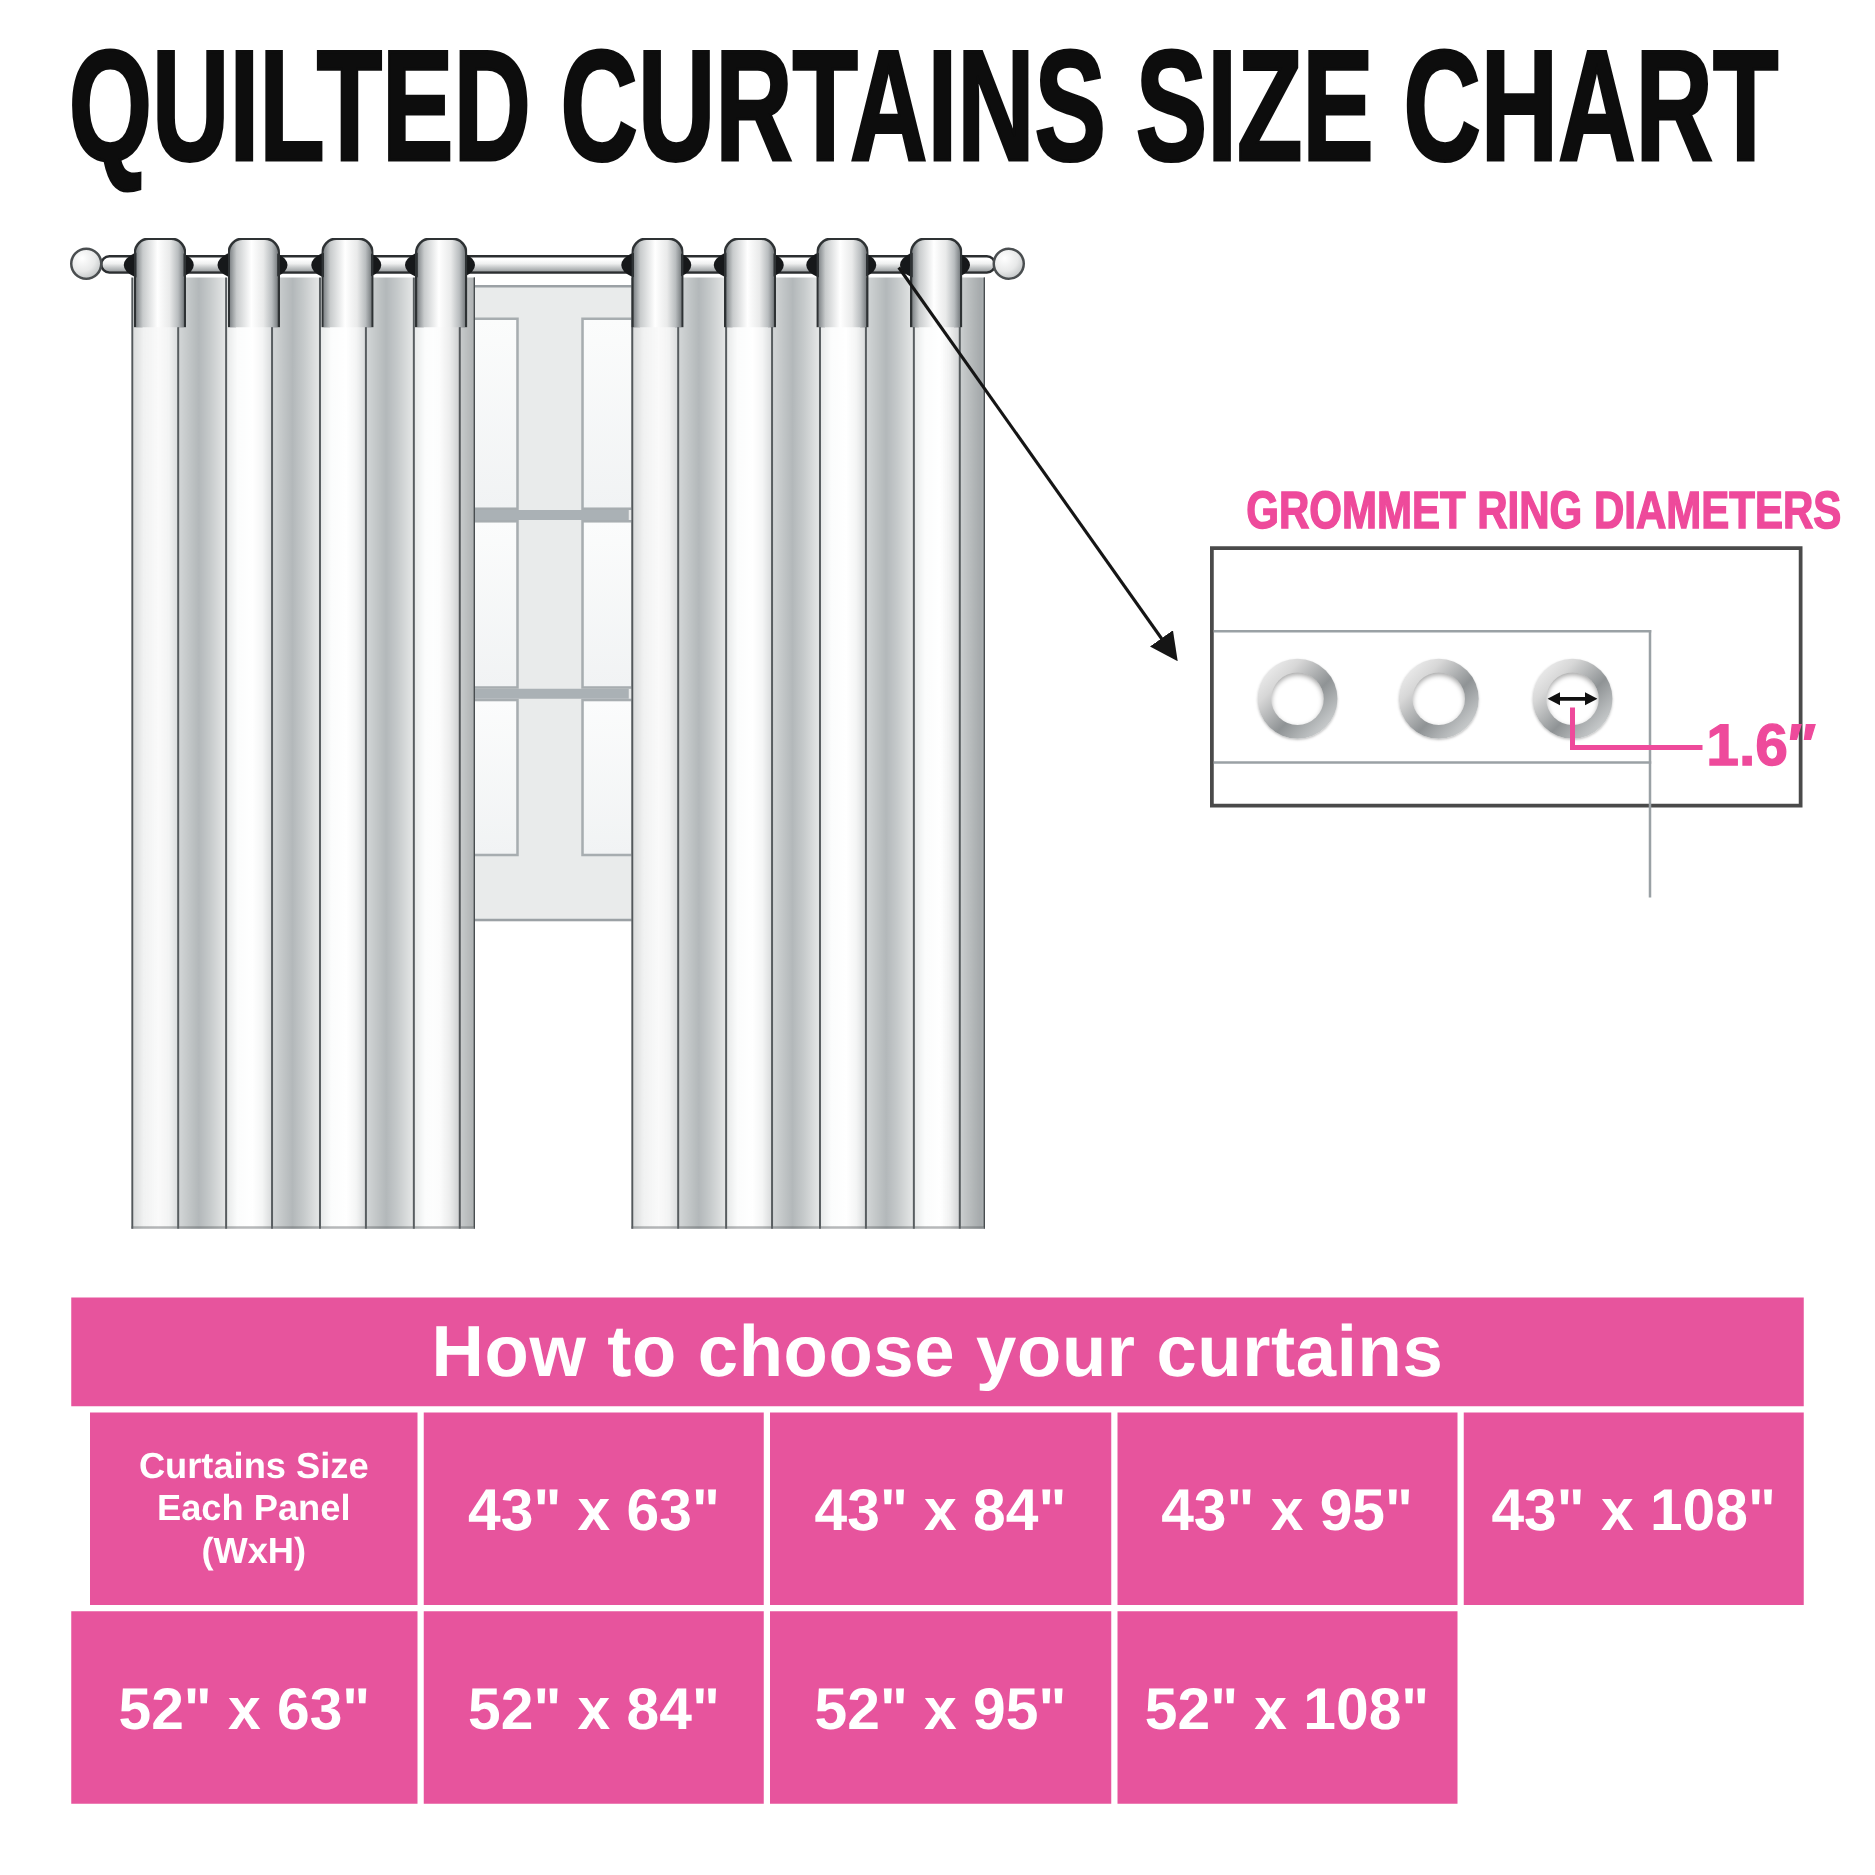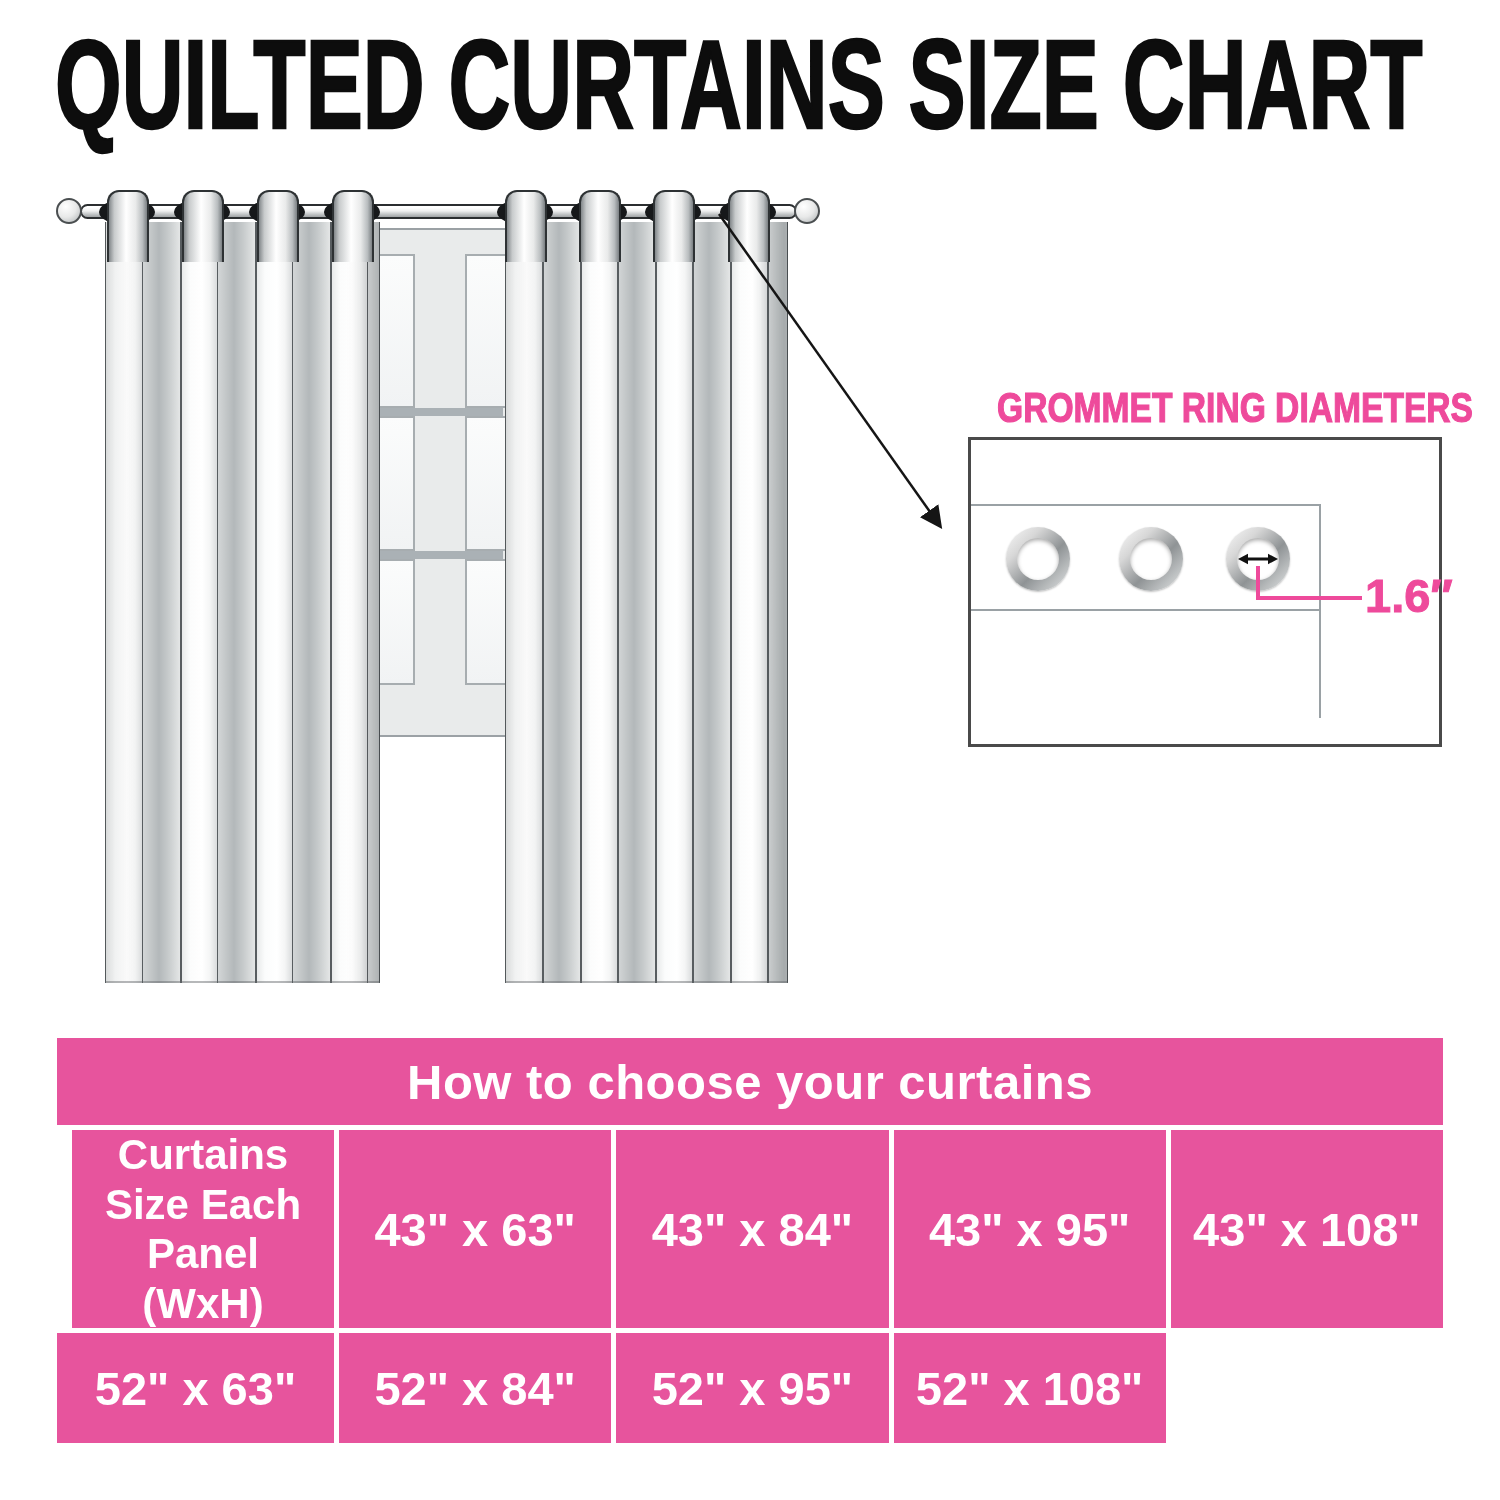--- a/index.html
+++ b/index.html
@@ -64,21 +64,21 @@
   }
   .pointer-svg{position:absolute;left:0;top:0;z-index:6;}
 
   
   .callout-heading{
     position:absolute;left:945px;top:384px;width:520px;text-align:center;
     font-size:42px;font-weight:700;color:#ee4a9b;-webkit-text-stroke:1.2px #ee4a9b;
     white-space:nowrap;transform:scaleX(0.8);transform-origin:center;
   }
   .grommet-box{
-    position:absolute;left:968px;top:437px;width:474px;height:310px;
+    position:absolute;left:968px;top:437px;width:474px;height:209px;
     border:3px solid #4a4a4a;box-sizing:border-box;background:#ffffff;z-index:2;
   }
   .band{
     position:absolute;left:0;top:64px;width:350px;height:107px;
     border:2px solid #9aa1a5;border-right:none;border-left:none;box-sizing:border-box;
   }
   .v-ext{position:absolute;left:348px;top:64px;width:2px;height:214px;background:#9aa1a5;}
   .grommet{
     position:absolute;top:87px;width:64px;height:64px;border-radius:50%;
     background:linear-gradient(135deg,#fafafa 0%,#d7d7d7 28%,#8f9395 58%,#c4c7c8 84%,#eeeeee 100%);
@@ -99,22 +99,22 @@
   
   .size-table{
     position:absolute;left:57px;top:1038px;width:1386px;height:405px;
     display:grid;grid-template-columns:277px 1fr 1fr 1fr 1fr;
     grid-template-rows:87px 1fr 1fr;gap:5px;background:#ffffff;
   }
   .cell{
     background:#e7549d;color:#ffffff;display:flex;align-items:center;justify-content:center;
     text-align:center;
   }
-  .cell.header{grid-column:1 / -1;font-size:49px;font-weight:600;letter-spacing:.5px;}
-  .cell.rowlabel{font-size:42px;font-weight:600;line-height:1.18;padding:0 10px;box-sizing:border-box;margin-left:15px;}
+  .cell.header{grid-column:1 / -1;font-size:58px;font-weight:600;letter-spacing:.5px;}
+  .cell.rowlabel{font-size:29px;font-weight:600;line-height:1.18;padding:0 10px;box-sizing:border-box;margin-left:15px;}
   .cell.value{font-size:47px;font-weight:600;}
 </style>
 </head>
 <body>
 
 <div class="page-title">QUILTED CURTAINS SIZE CHART</div>
 
 <div class="illus">
 
   <div class="window">

